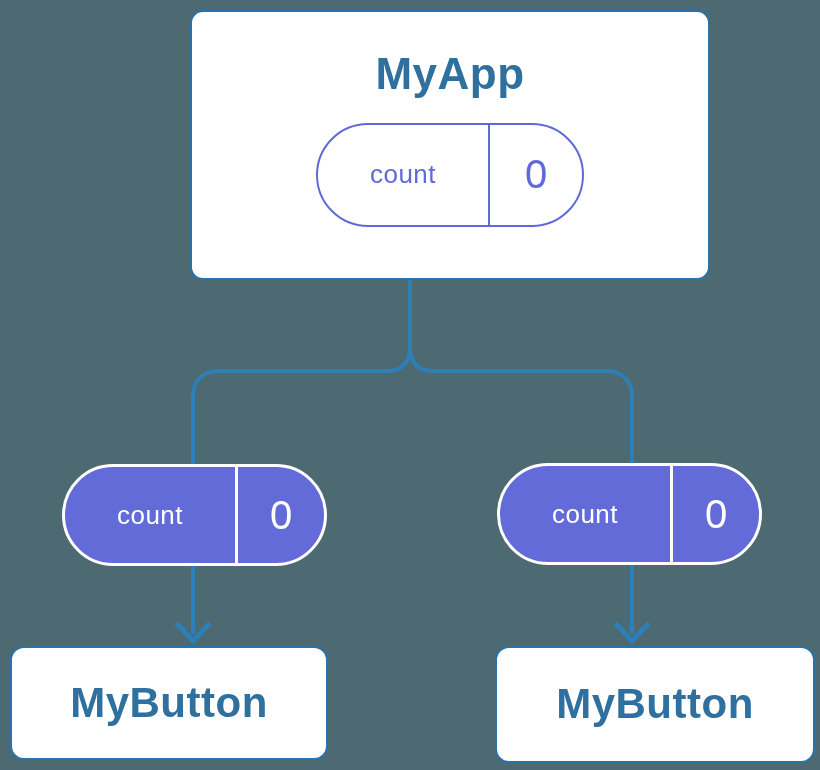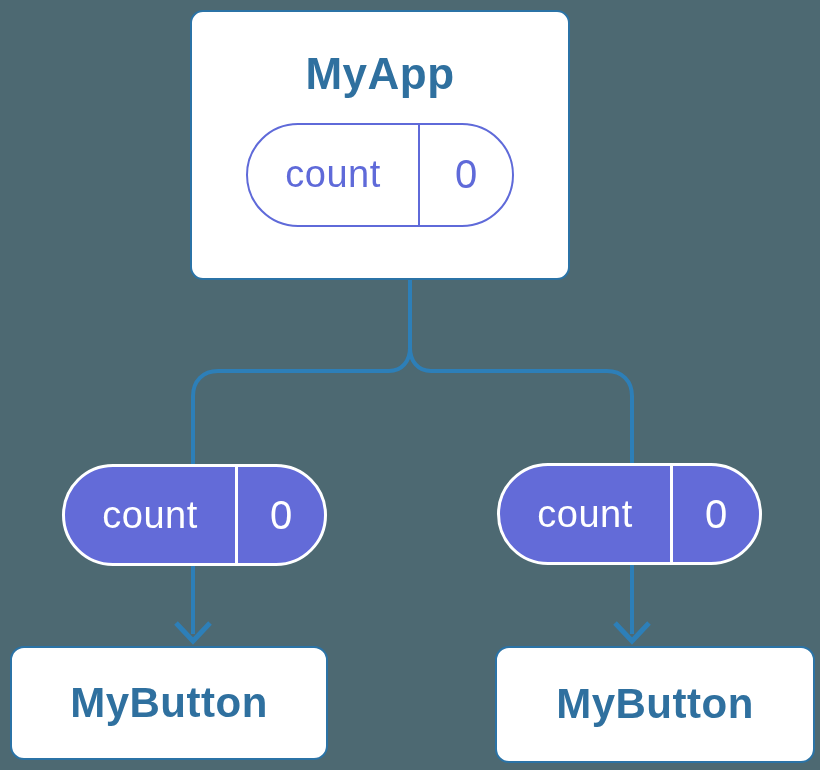--- a/index.html
+++ b/index.html
@@ -38,21 +38,21 @@
     box-sizing: border-box;
     border-radius: 13px;
     display: flex;
     flex-direction: column;
     align-items: center;
     justify-content: center;
   }
   .card-myapp {
     left: 190px;
     top: 10px;
-    width: 380px;
+    width: 520px;
     height: 270px;
     justify-content: flex-start;
     padding-top: 36px;
   }
   .card-title {
     font-size: 44px;
     font-weight: 600;
     color: var(--title-text, #2f709f);
     letter-spacing: 0.5px;
     line-height: 1.2;
@@ -82,21 +82,21 @@
     background: var(--state-fill, #636bd8);
     color: #ffffff;
   }
   .pill-filled-left  { left: 62px;  top: 464px; }
   .pill-filled-right { left: 497px; top: 463px; }
   .pill-label {
     width: 170px;
     display: flex;
     align-items: center;
     justify-content: center;
-    font-size: 38px;
+    font-size: 26px;
     letter-spacing: 0.5px;
   }
   .pill-divider {
     width: 3px;
     background: currentColor;
   }
   .pill-outline .pill-divider { width: 2px; }
   .pill-value {
     flex: 1;
     display: flex;

